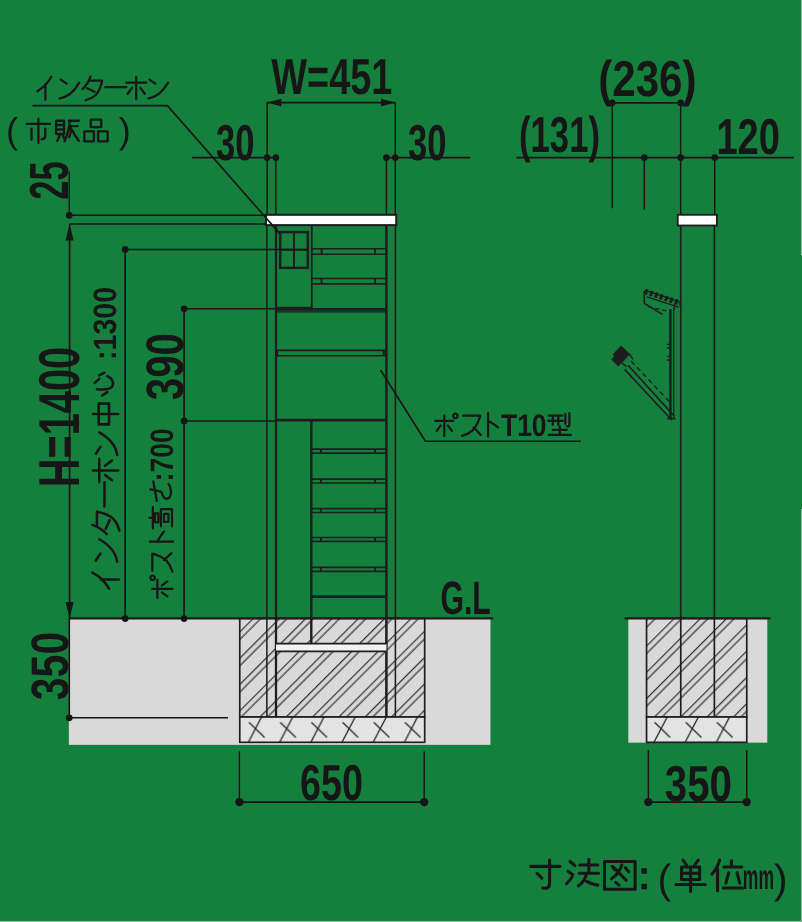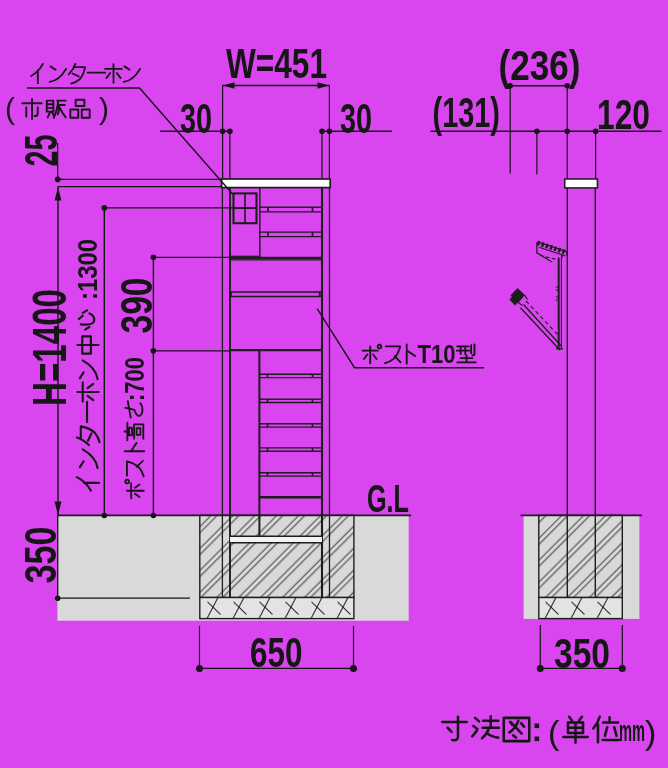--- a/index.html
+++ b/index.html
@@ -1,16 +1,16 @@
 <!DOCTYPE html>
 <html><head>
 <meta charset="utf-8">
 <style>
   html,body{margin:0;padding:0;background:#ffffff;}
-  #page{position:relative;width:668px;height:768px;background:#d946ef;overflow:hidden;}
+  #page{position:relative;width:668px;height:768px;background:#15803d;overflow:hidden;}
   svg{display:block;}
   text{font-family:"Liberation Sans", sans-serif;fill:#161616;}
   .b{font-weight:bold;}
 </style>
 </head>
 <body>
 <div id="page">
 <svg width="668" height="768" viewBox="0 0 668 768">
 <defs>
 

